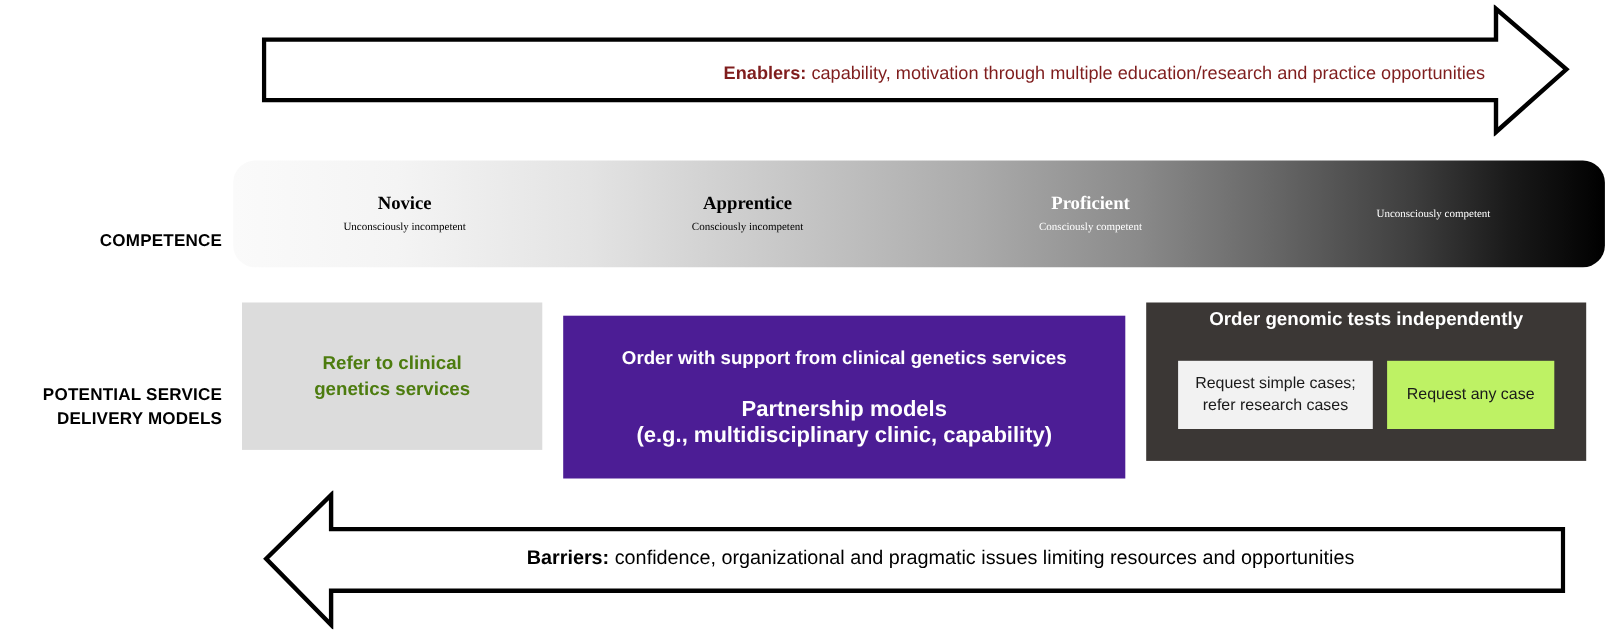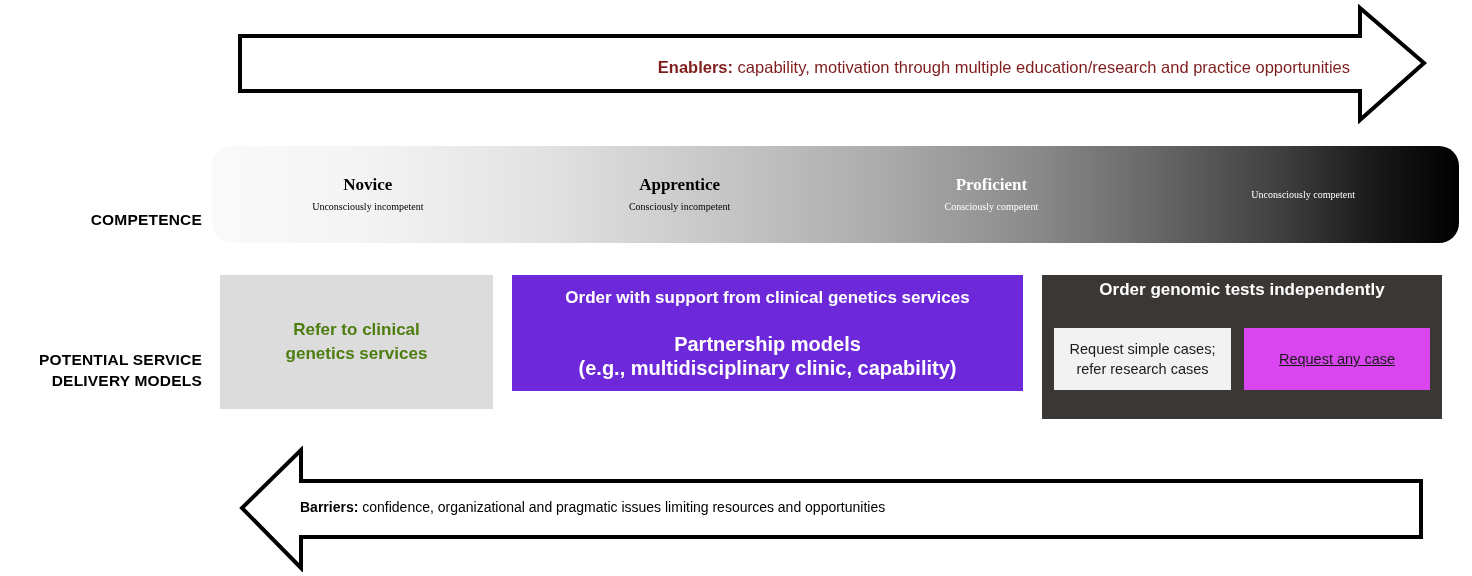--- a/index.html
+++ b/index.html
@@ -33,21 +33,22 @@
     text-align: right;
     font-size: 16.5px;
     line-height: 22px;
     color: #7f1d1d;
   }
   #barriers-text {
     position: absolute;
     left: 300px;
     top: 496px;
     width: 1110px;
-    font-size: 14px;
+    text-align: center;
+    font-size: 18px;
     line-height: 22px;
     color: #000;
   }
   .lead { font-weight: bold; }
 
   
   #barriers-arrow {
     position: absolute;
     left: 238px;
     top: 446px;
@@ -120,22 +121,22 @@
     align-items: center;
     justify-content: center;
     text-align: center;
   }
   #service-box-1 {
     left: 220px; top: 275px; width: 273px; height: 134px;
     background: #dcdcdc;
     color: #4d7c0f;
   }
   #service-box-2 {
-    left: 512px; top: 275px; width: 511px; height: 116px;
-    background: #6d28d9;
+    left: 512px; top: 287px; width: 511px; height: 148px;
+    background: #4c1d95;
     color: #ffffff;
   }
   #service-box-3 {
     left: 1042px; top: 275px; width: 400px; height: 144px;
     background: #3b3735;
     color: #ffffff;
     justify-content: flex-start;
     padding-top: 3px;
     box-sizing: border-box;
   }
@@ -161,21 +162,21 @@
     display: flex;
     align-items: center;
     justify-content: center;
     text-align: center;
     font-size: 14.5px;
     line-height: 20px;
     color: #1a1a1a;
     font-weight: normal;
   }
   #inner-box-1 { width: 177px; background: #f2f2f2; }
-  #inner-box-2 { width: 186px; background: #d946ef; text-decoration: underline; }
+  #inner-box-2 { width: 152px; background: #bef264; }
 </style>
 </head>
 <body>
 
 <div id="enablers-arrow">
   <svg viewBox="0 0 1190 120" preserveAspectRatio="none">
     <polygon points="2,32 1122,32 1122,4 1186,59 1122,116 1122,87 2,87" fill="#ffffff" stroke="#000000" stroke-width="4" stroke-linejoin="miter"></polygon>
   </svg>
 </div>
 <div id="enablers-text">

